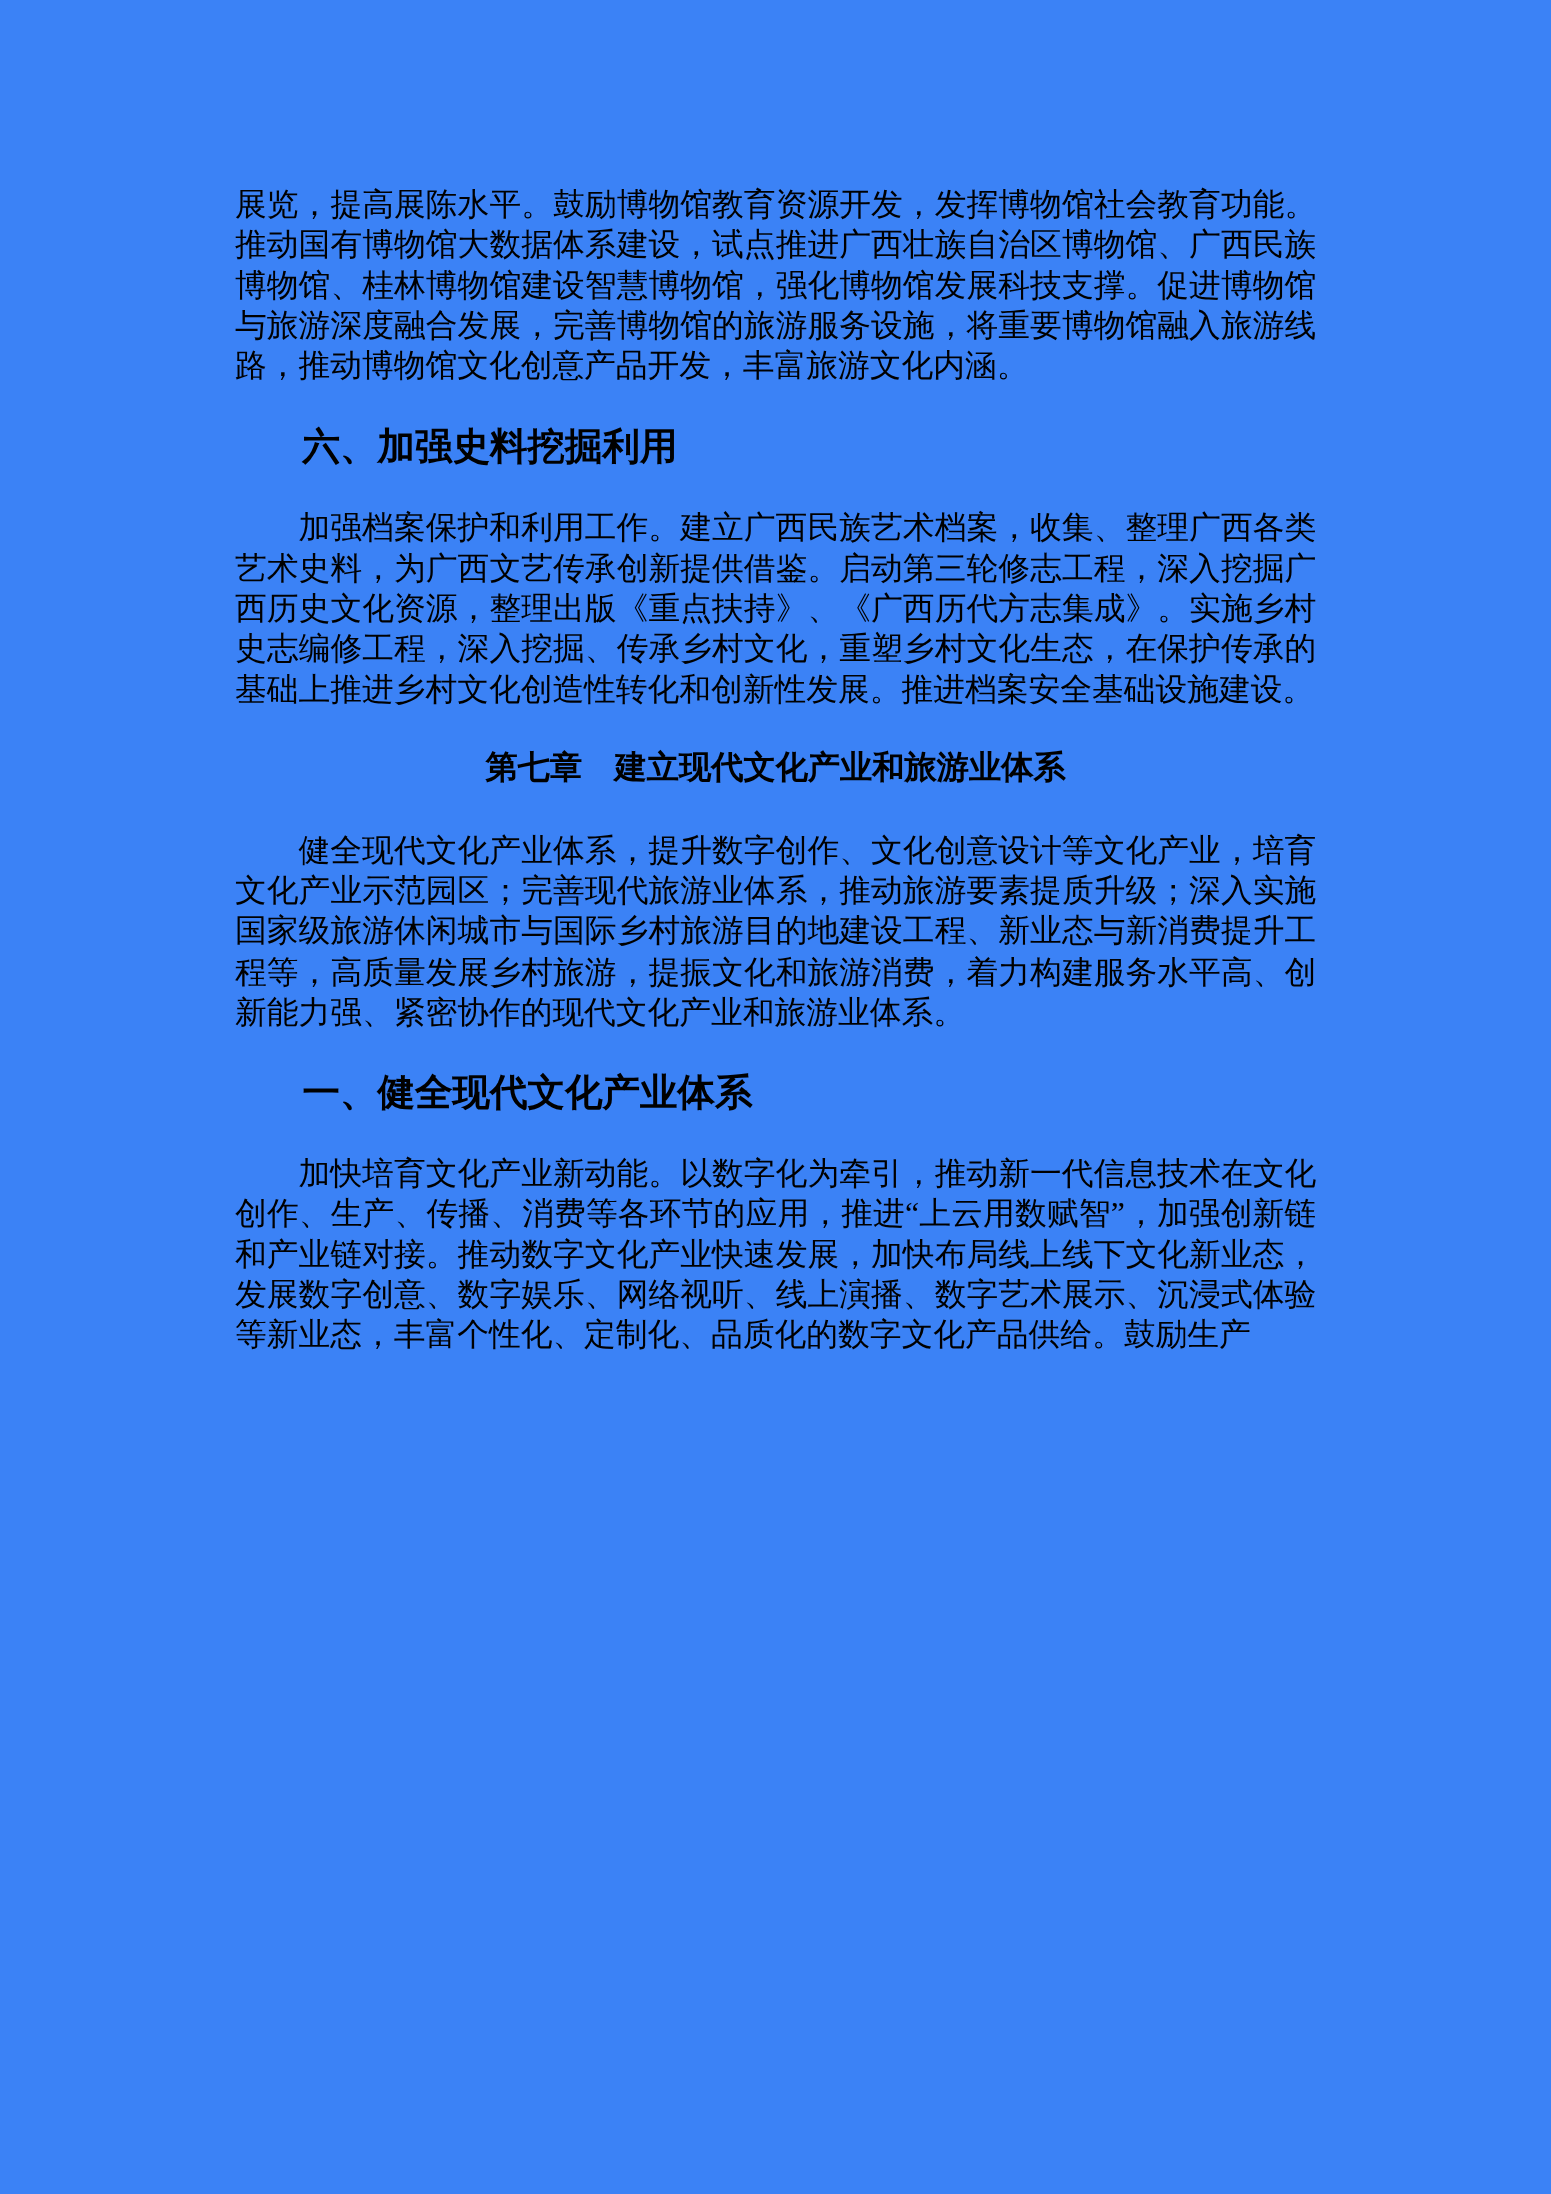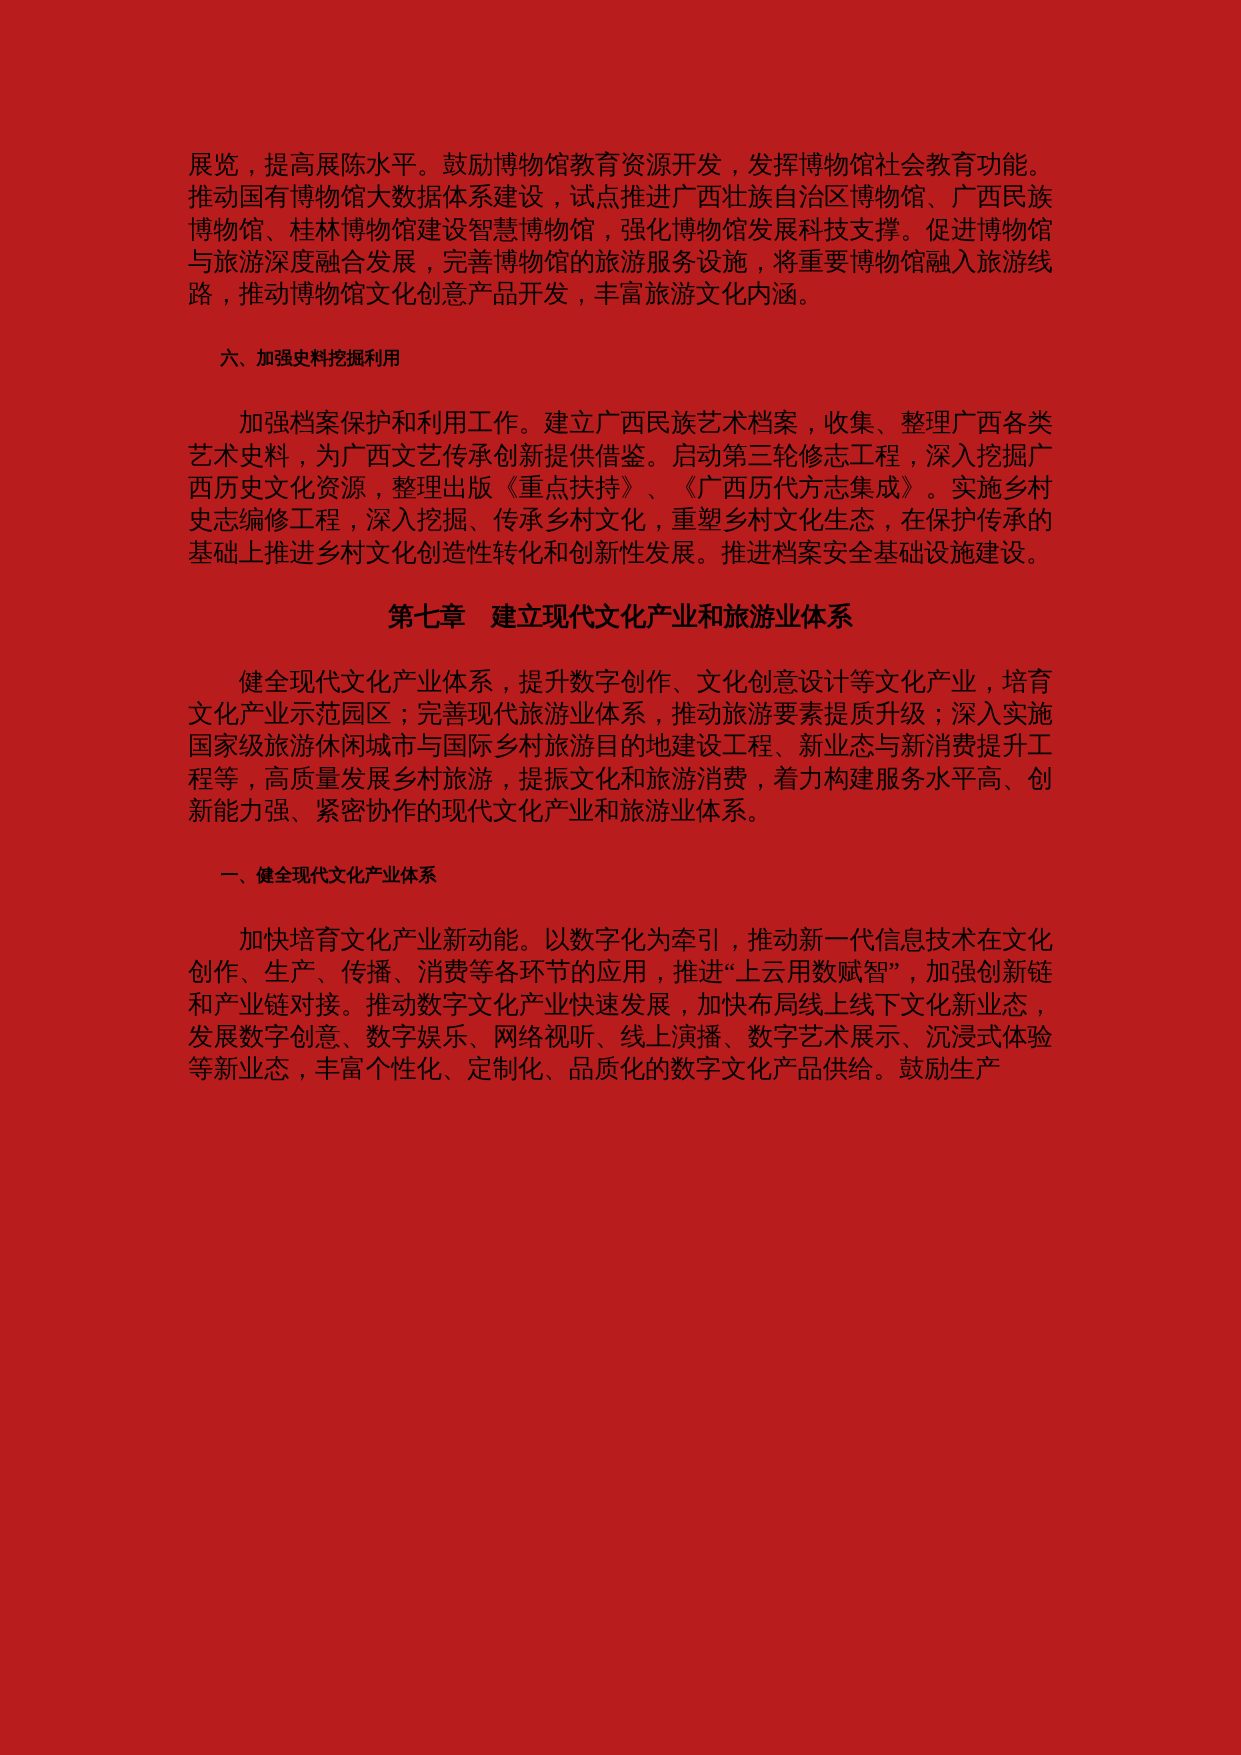--- a/index.html
+++ b/index.html
@@ -11,21 +11,21 @@
     height: 1755px;
     background: #ffffff;
     color: #000000;
   }
   .page {
     box-sizing: border-box;
     width: 1241px;
     height: 1755px;
     padding: 148px 188px 0 188px;
     overflow: hidden;
-    background: #b91c1c;
+    background: #3b82f6;
   }
   .doc {
     font-family: "Liberation Serif", "DejaVu Serif", serif;
     font-size: 25.4px;
     line-height: 32.3px;
     color: #000000;
   }
   .para {
     margin: 32.3px 0 0 0;
     text-align: justify;
@@ -33,28 +33,28 @@
     text-indent: 2em;
   }
   .para.first {
     margin-top: 0;
     text-indent: 0;
   }
   .heading-section {
     margin: 32.3px 0 0 0;
     font-family: "Liberation Sans", "DejaVu Sans", sans-serif;
     font-weight: 700;
-    font-size: 18px;
+    font-size: 30px;
     line-height: 32.3px;
     text-indent: 1.8em;
     text-align: left;
   }
   .heading-chapter {
     margin: 32.3px 0 0 0;
-    font-family: Liberation Sans, sans-serif;
+    font-family: Liberation Mono, monospace;
     font-weight: 700;
     font-size: 25.8px;
     line-height: 32.3px;
     text-align: center;
     text-indent: 0;
   }
 </style>
 </head>
 <body>
 

